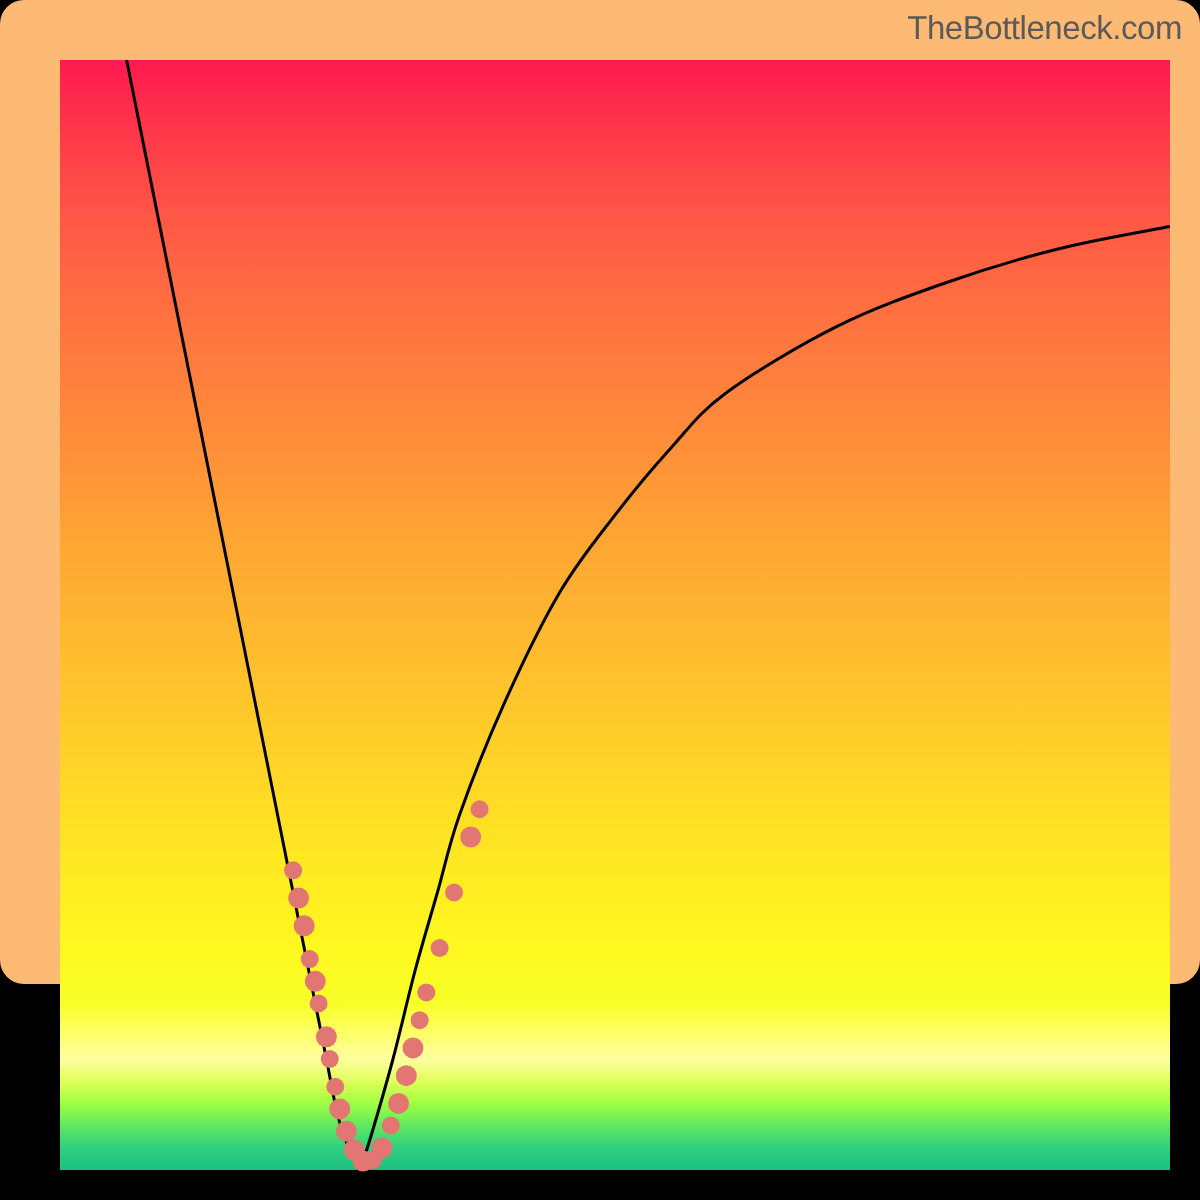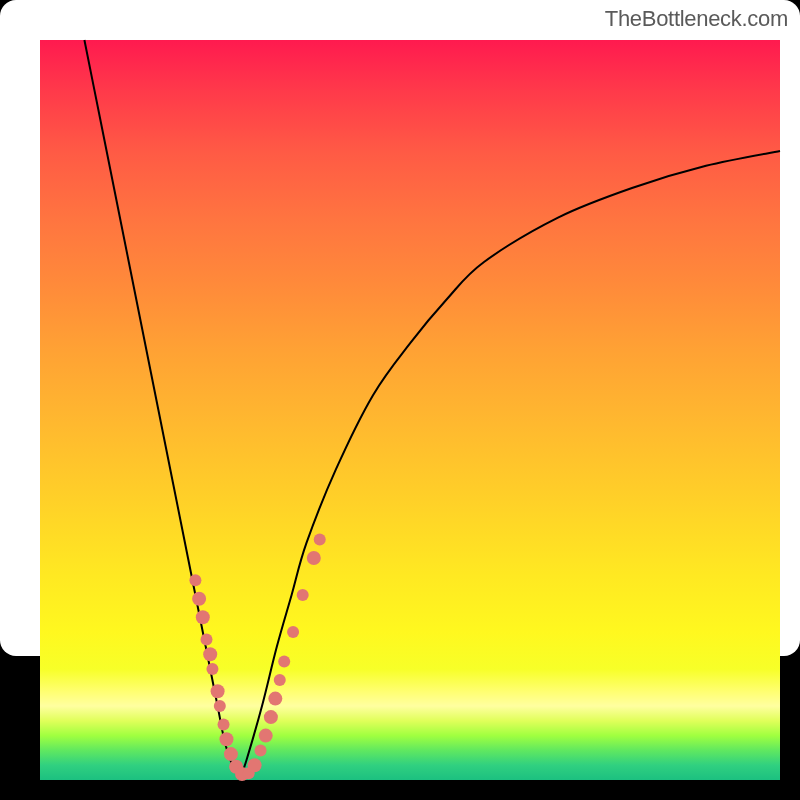--- a/index.html
+++ b/index.html
@@ -10,21 +10,21 @@
     background: #000;
     overflow: hidden;
     font-family: Arial, Helvetica, sans-serif;
   }
   .frame {
     position: absolute;
     left: 0;
     top: 0;
     width: 800px;
     height: 656px;
-    background: #ffffff;
+    background: #fdba74;
     border-radius: 16px;
   }
   .plot {
     position: absolute;
     left: 40px;
     top: 40px;
     width: 740px;
     height: 740px;
     
     background: linear-gradient(to bottom,

